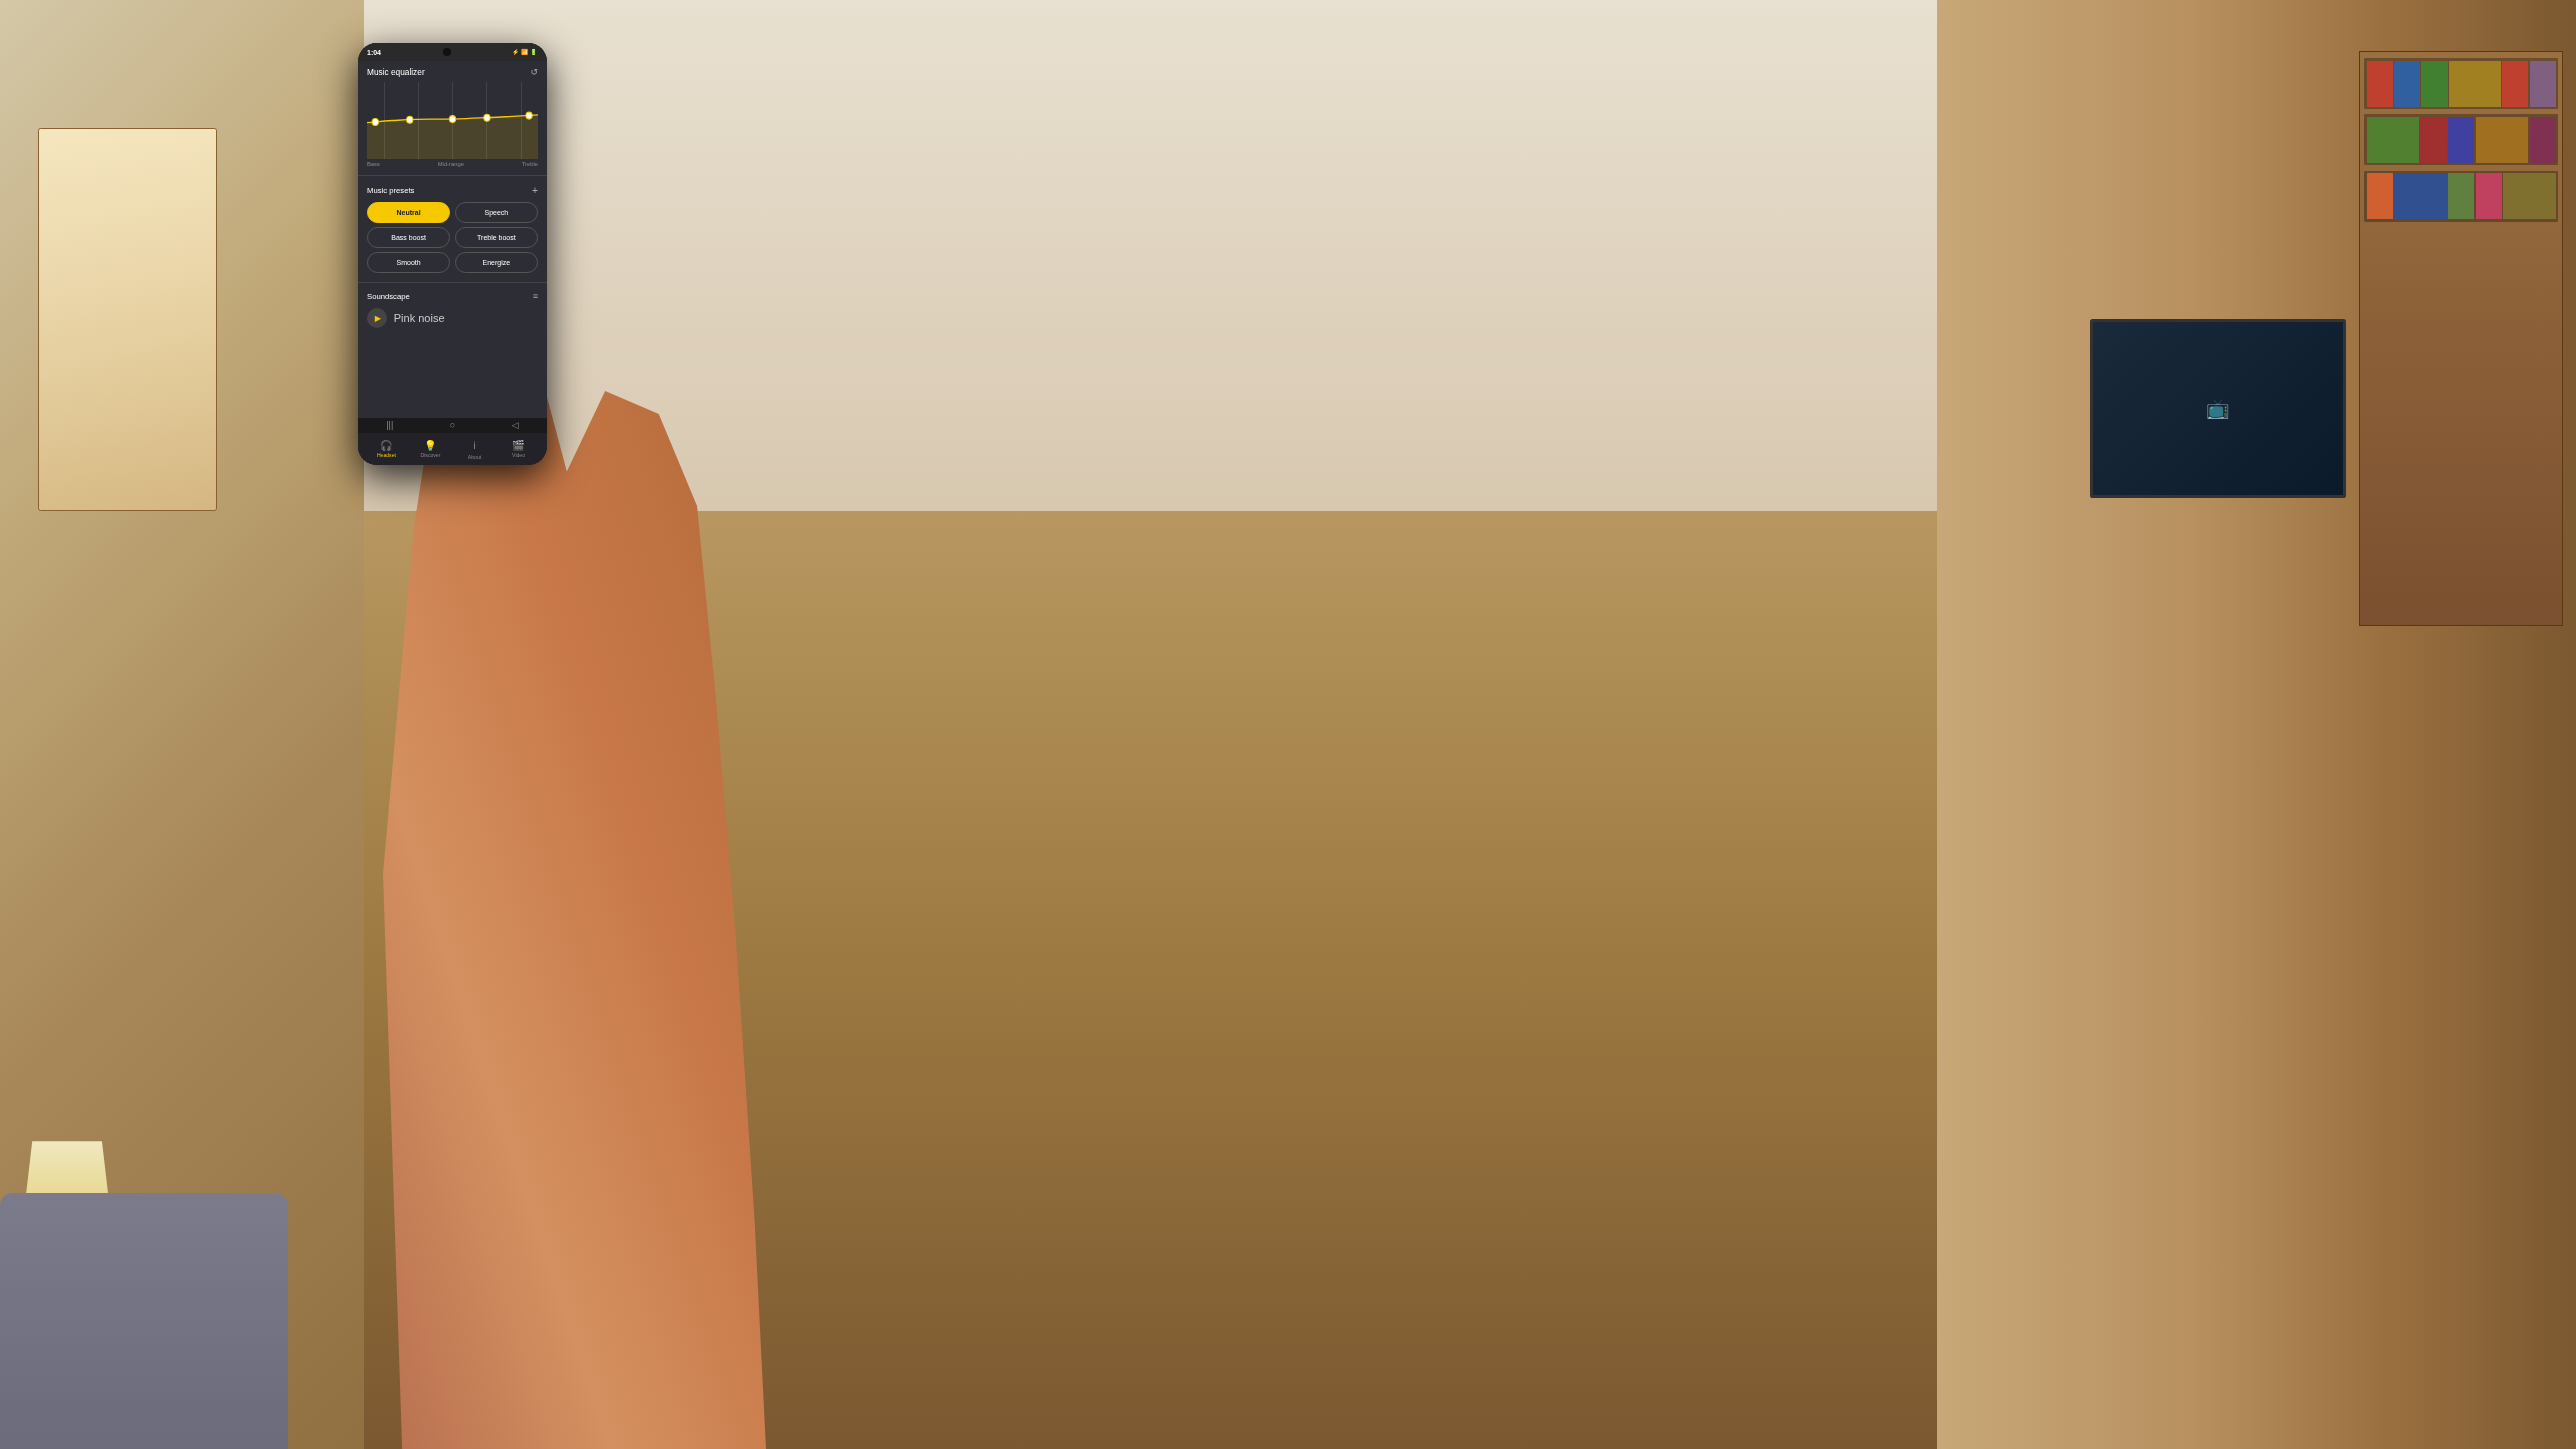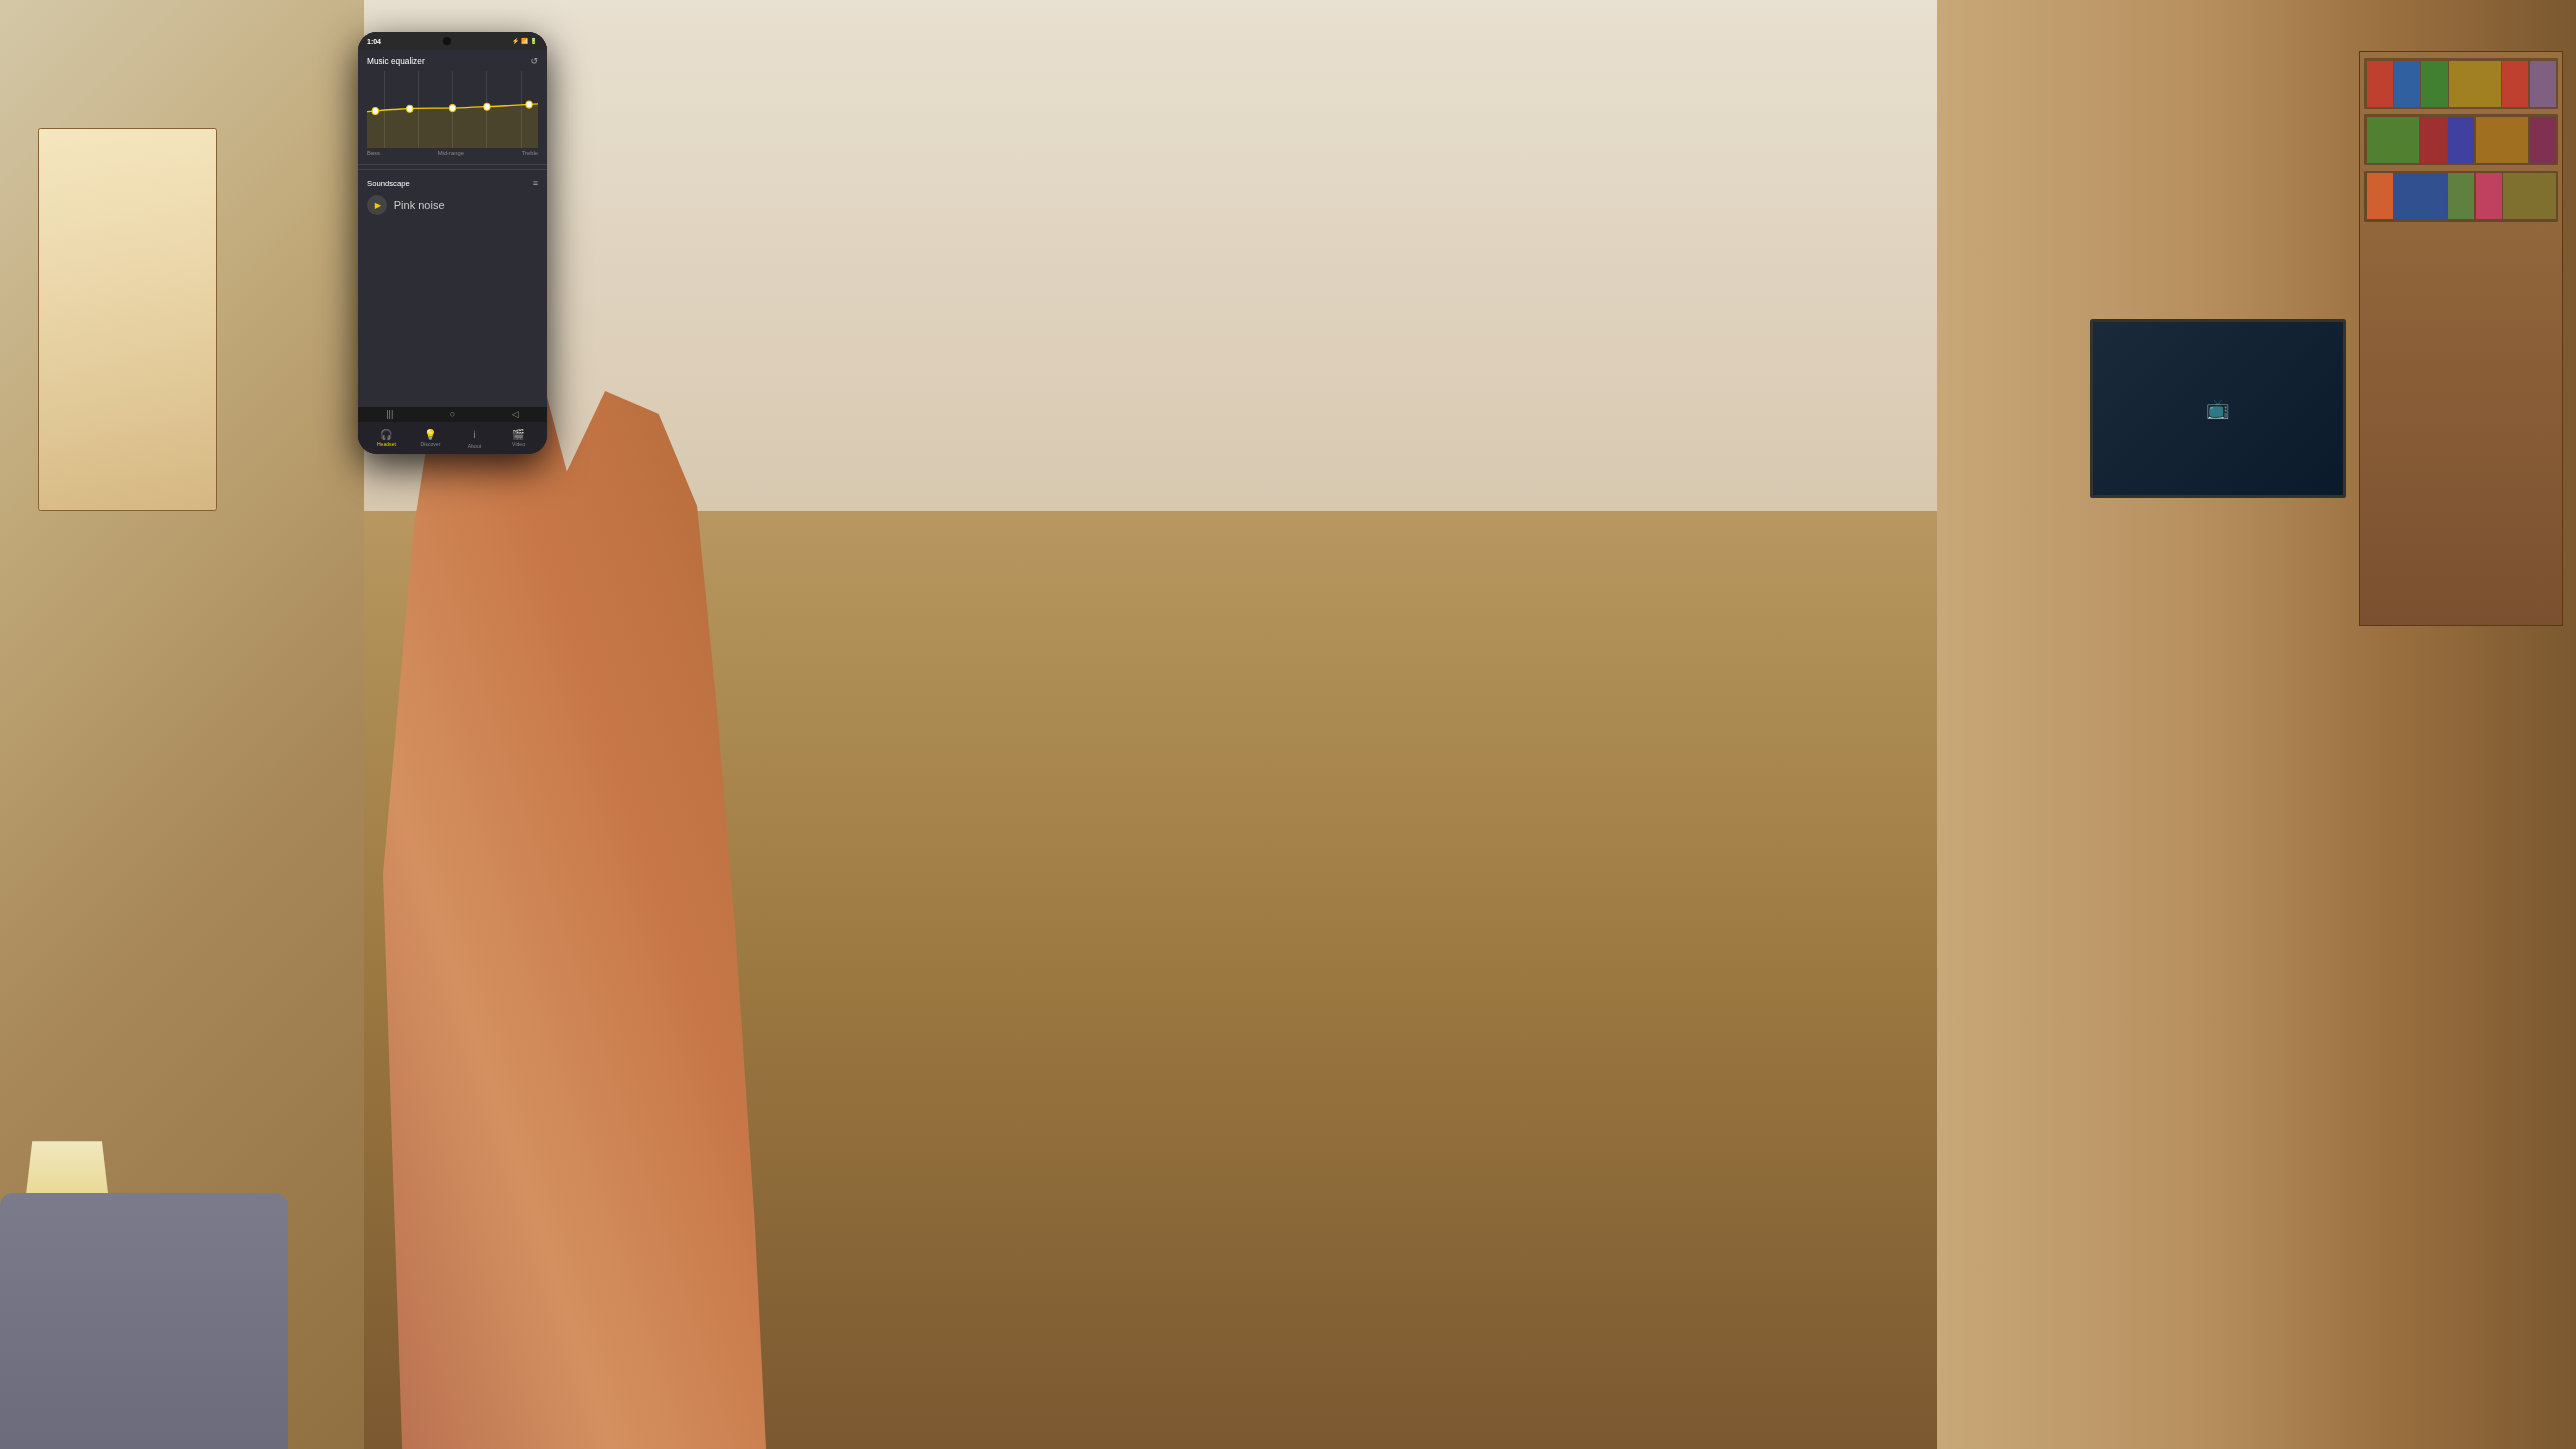--- a/index.html
+++ b/index.html
@@ -9,21 +9,21 @@
       height: 1449px;
       overflow: hidden;
       position: relative;
       background: #6b5a3e;
       font-family: 'Arial', sans-serif;
     }
 
     
     .phone-wrapper {
       position: absolute;
-      top: 32px;
+      top: 43px;
       left: 358px;
       width: 189px;
       height: 422px;
       transform: none;
     }
 
     .phone {
       width: 189px;
       height: 422px;
       background: #1a1a1a;
@@ -406,20 +406,34 @@
         </div>
         <div class="eq-labels">
           <span>Bass</span>
           <span>Mid-range</span>
           <span>Treble</span>
         </div>
       </div>
 
       <div class="divider"></div>
 
+      <div class="presets-section">
+        <div class="presets-header">
+          <span class="presets-title">Music presets</span>
+          <span class="add-icon">+</span>
+        </div>
+        <div class="presets-grid">
+          <button class="preset-btn active">Neutral</button>
+          <button class="preset-btn">Speech</button>
+          <button class="preset-btn">Bass boost</button>
+          <button class="preset-btn">Treble boost</button>
+          <button class="preset-btn">Smooth</button>
+          <button class="preset-btn">Energize</button>
+        </div>
+      </div>
 
       <div class="divider"></div>
 
       <div class="soundscape-section">
         <div class="soundscape-header">
           <span class="soundscape-title">Soundscape</span>
           <span style="color:#aaa;font-size:9px;">≡</span>
         </div>
         <div class="soundscape-item">
           <div class="play-btn">

